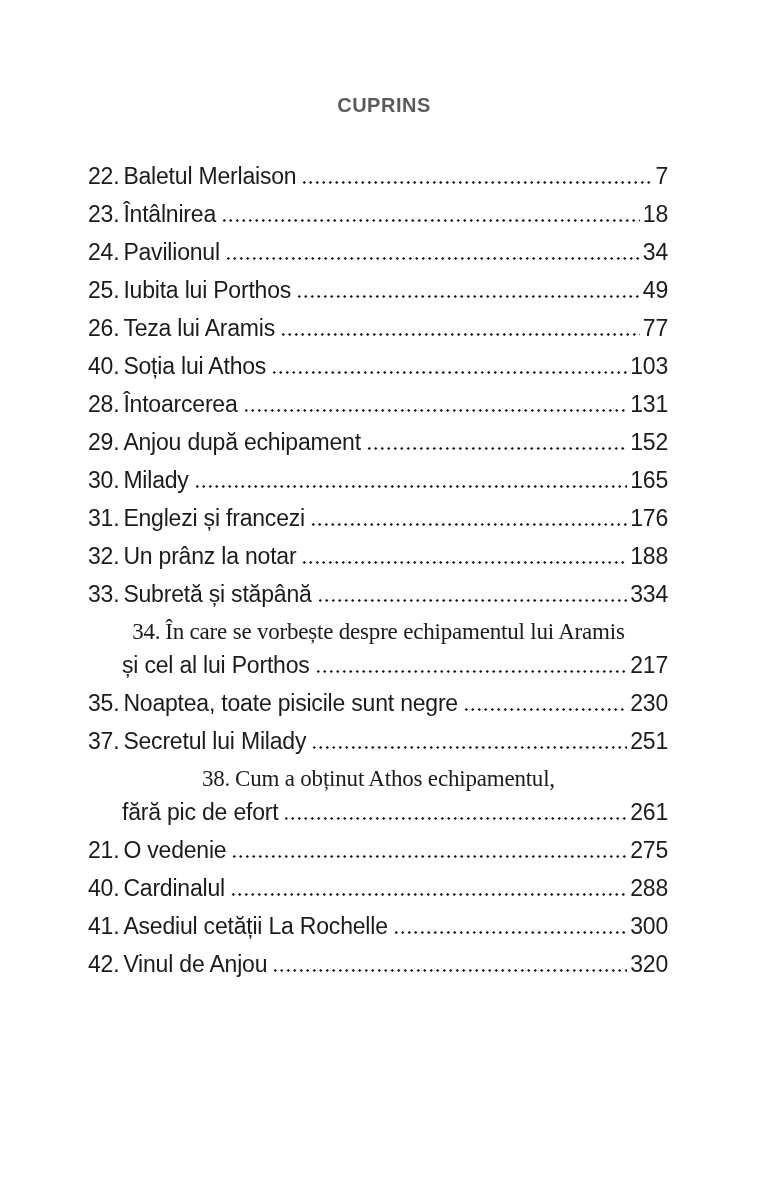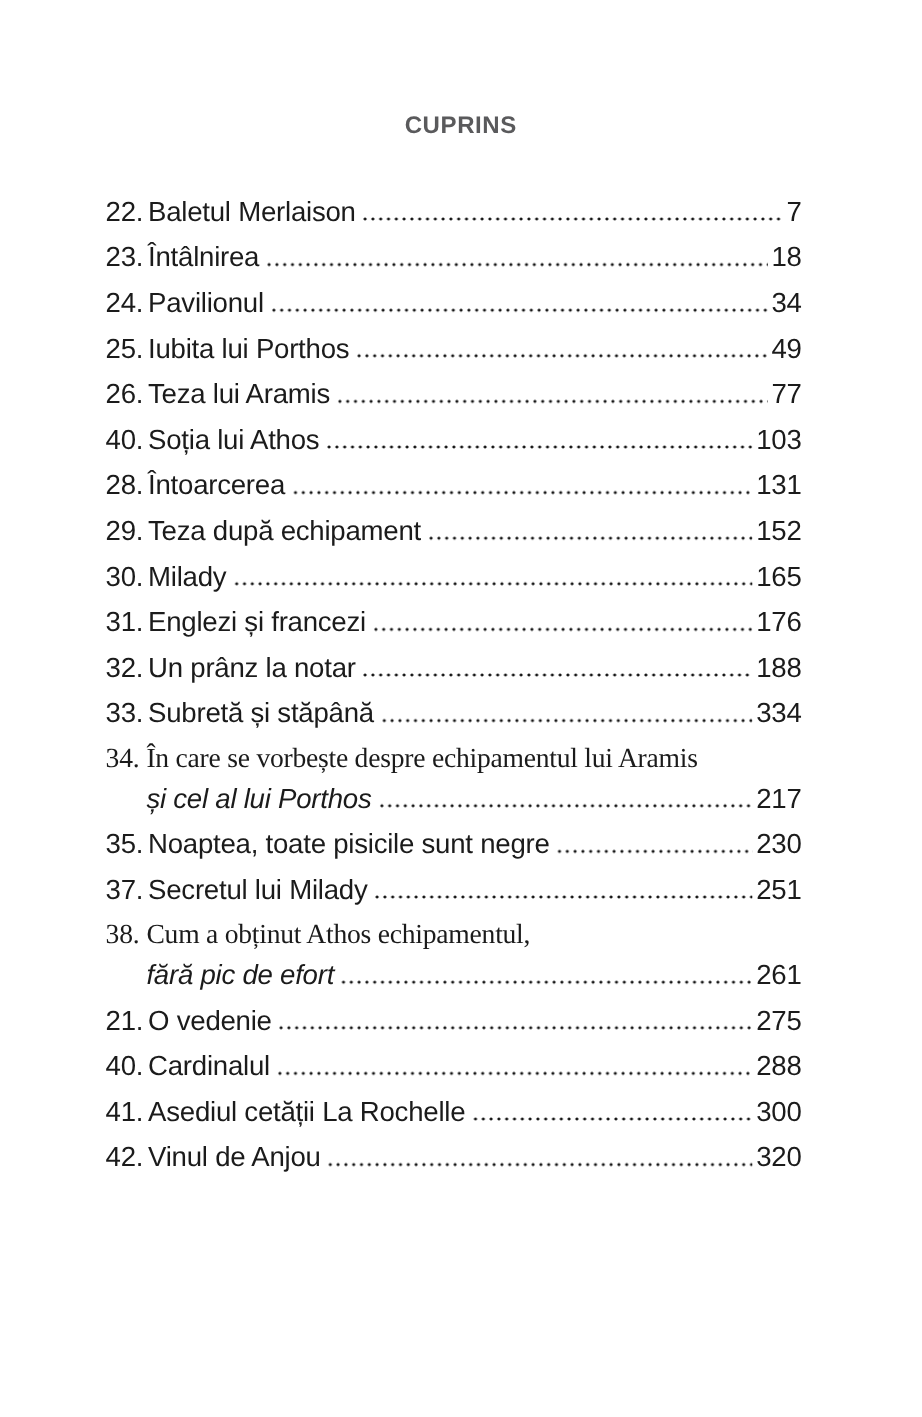--- a/index.html
+++ b/index.html
@@ -19,32 +19,32 @@
     color: #5a5a5c;
     letter-spacing: 0.5px;
   }
   .toc {
     margin-top: 46px;
     padding-left: 88px;
     padding-right: 100px;
     font-size: 23px;
     letter-spacing: -0.2px;
   }
-  .entry { margin-bottom: 12px; }
+  .entry { margin-bottom: 12px; text-align: center; }
   .line { line-height: 26px; white-space: nowrap; }
   .row { display: flex; align-items: flex-end; }
   .first { margin-bottom: 7px; font-family: Liberation Serif, serif; }
   .num {
     flex: 0 0 auto;
     display: inline-block;
     min-width: 30px;
     margin-right: 4px;
   }
   .ttl, .cont { flex: 0 0 auto; }
-  .cont { margin-left: 34px; font-style: italic; }
+  .cont { margin-left: 34px; }
   .leader {
     flex: 1 1 auto;
     height: 5px;
     margin: 0 3px 4px 5px;
     background-image: radial-gradient(circle, #151515 1.15px, rgba(0,0,0,0) 1.4px);
     background-size: 6.5px 5px;
     background-repeat: repeat-x;
     background-position: left bottom;
   }
   .pg { flex: 0 0 auto; }
@@ -107,21 +107,21 @@
         <div class="line row">
           <span class="num">28.</span>
           <span class="ttl">Întoarcerea</span>
           <span class="leader"></span>
           <span class="pg">131</span>
         </div>
       </div>
       <div class="entry">
         <div class="line row">
           <span class="num">29.</span>
-          <span class="ttl">Teza după echipament</span>
+          <span class="ttl">Anjou după echipament</span>
           <span class="leader"></span>
           <span class="pg">152</span>
         </div>
       </div>
       <div class="entry">
         <div class="line row">
           <span class="num">30.</span>
           <span class="ttl">Milady</span>
           <span class="leader"></span>
           <span class="pg">165</span>

